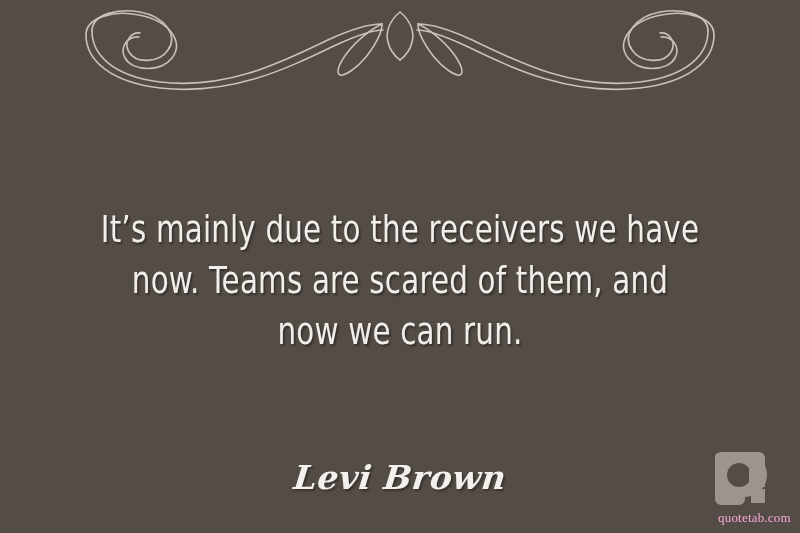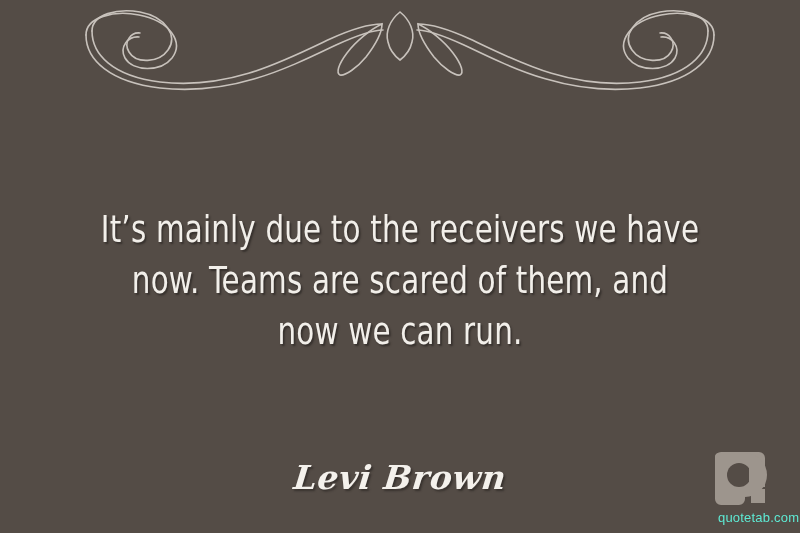--- a/index.html
+++ b/index.html
@@ -79,24 +79,24 @@
     bottom: 8px;
     width: 86px;
     text-align: center;
   }
   #brand-logo {
     display: block;
     margin: 0 auto 3px auto;
   }
   #brand-name {
     display: block;
-    font-family: Liberation Sans, sans-serif;
+    font-family: Liberation Serif, serif;
     font-size: 13px;
     letter-spacing: 0.2px;
-    color: #5eead4;
+    color: #f9a8d4;
     line-height: 15px;
     margin-left: 18px;
   }
 </style>
 </head>
 <body>
 
 <div id="quote-card">
 
   <div id="ornament">

